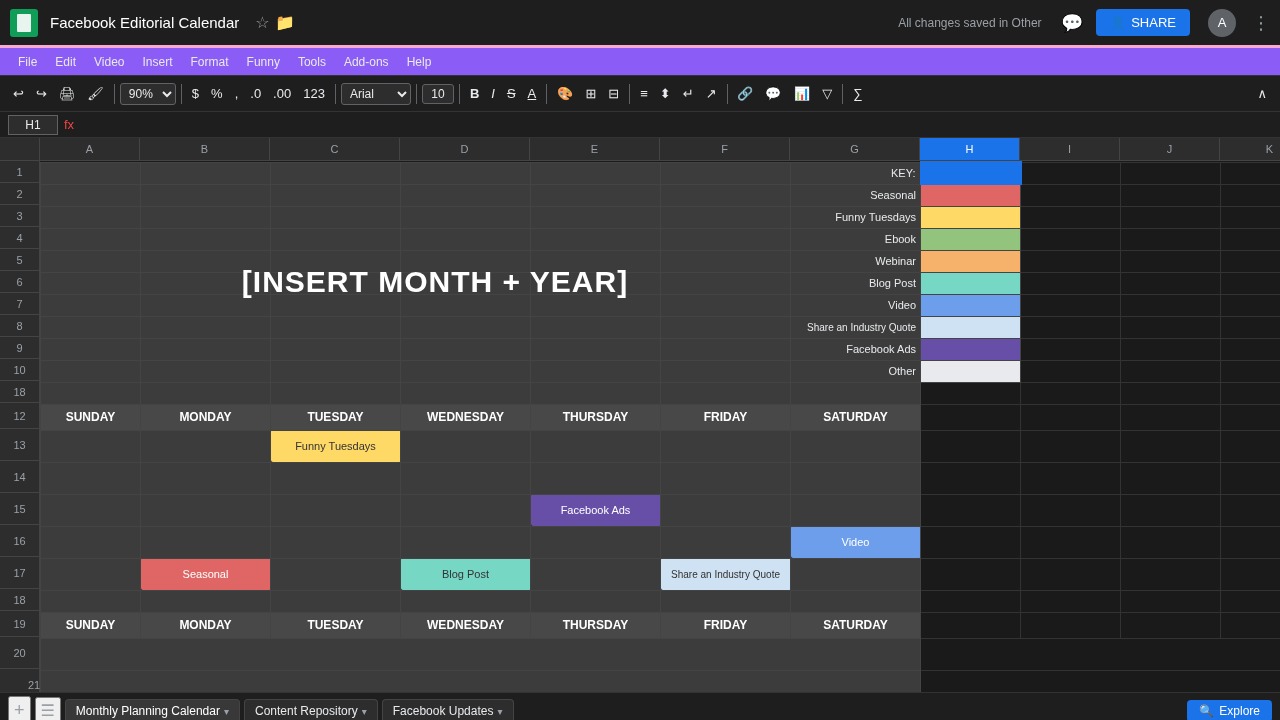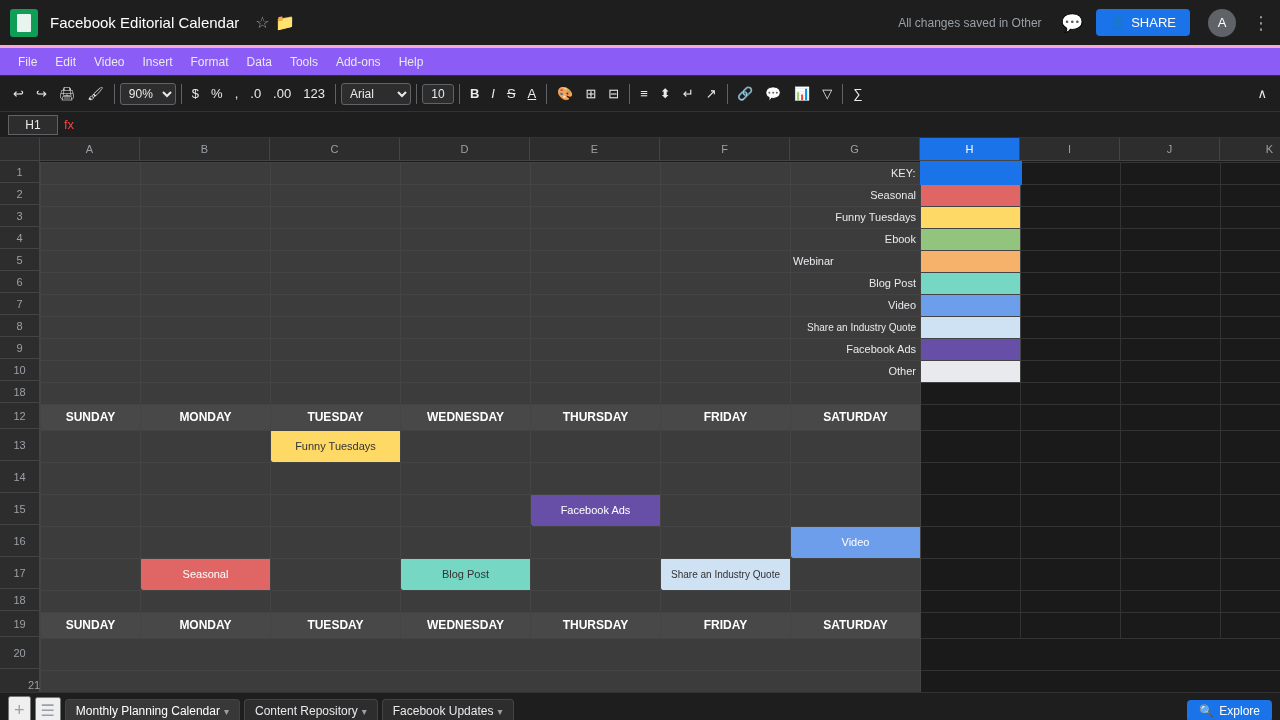--- a/index.html
+++ b/index.html
@@ -114,21 +114,21 @@
   <div id="account-icon">A</div>
   <span id="dots-icon">⋮</span>
 </div>
 
 <div id="menu-bar">
   <span class="menu-item">File</span>
   <span class="menu-item">Edit</span>
   <span class="menu-item">Video</span>
   <span class="menu-item">Insert</span>
   <span class="menu-item">Format</span>
-  <span class="menu-item">Data</span>
+  <span class="menu-item">Funny</span>
   <span class="menu-item">Tools</span>
   <span class="menu-item">Add-ons</span>
   <span class="menu-item">Help</span>
 </div>
 
 <div id="toolbar">
   <button class="tb-btn">↩</button>
   <button class="tb-btn">↪</button>
   <button class="tb-btn">🖨</button>
   <button class="tb-btn">🖌</button>
@@ -308,21 +308,21 @@
 
           </tr>
 
           <tr>
             <td class="dark-cell"></td>
             <td class="dark-cell"></td>
             <td class="dark-cell"></td>
             <td class="dark-cell"></td>
             <td class="dark-cell"></td>
             <td class="dark-cell"></td>
-            <td class="dark-cell key-cell" style="background:#3c3c3c;text-align:left;padding-right:4px;">Webinar</td>
+            <td class="dark-cell key-cell" style="background:#3c3c3c;text-align:right;padding-right:4px;">Webinar</td>
             <td class="key-webinar key-color"></td>
             <td class="empty-grid"></td>
             <td class="empty-grid"></td>
             <td class="empty-grid"></td>
 
           </tr>
 
           <tr>
             <td class="dark-cell"></td>
             <td class="dark-cell"></td>
@@ -538,20 +538,34 @@
             <td class="empty-grid" colspan="5"></td>
           </tr>
           <tr style="height:32px;">
             <td class="dark-cell" colspan="7"></td>
             <td class="empty-grid" colspan="5"></td>
           </tr>
 
         </tbody>
       </table>
 
+      <div id="title-overlay" style="
+        position: absolute;
+        top: 0;
+        left: 0;
+        width: 790px;
+        height: 242px;
+        display: flex;
+        align-items: center;
+        justify-content: center;
+        pointer-events: none;
+        z-index: 2;
+      ">
+        <span style="color:white;font-size:30px;font-weight:bold;letter-spacing:1px;">[INSERT MONTH + YEAR]</span>
+      </div>
     </div>
   </div>
 </div>
 
 <div id="bottom-bar">
   <button id="add-sheet-btn">+</button>
   <button id="sheets-menu-btn">☰</button>
   <div class="sheet-tab active">
     <span>Monthly Planning Calendar</span>
     <span class="tab-arrow">▾</span>

